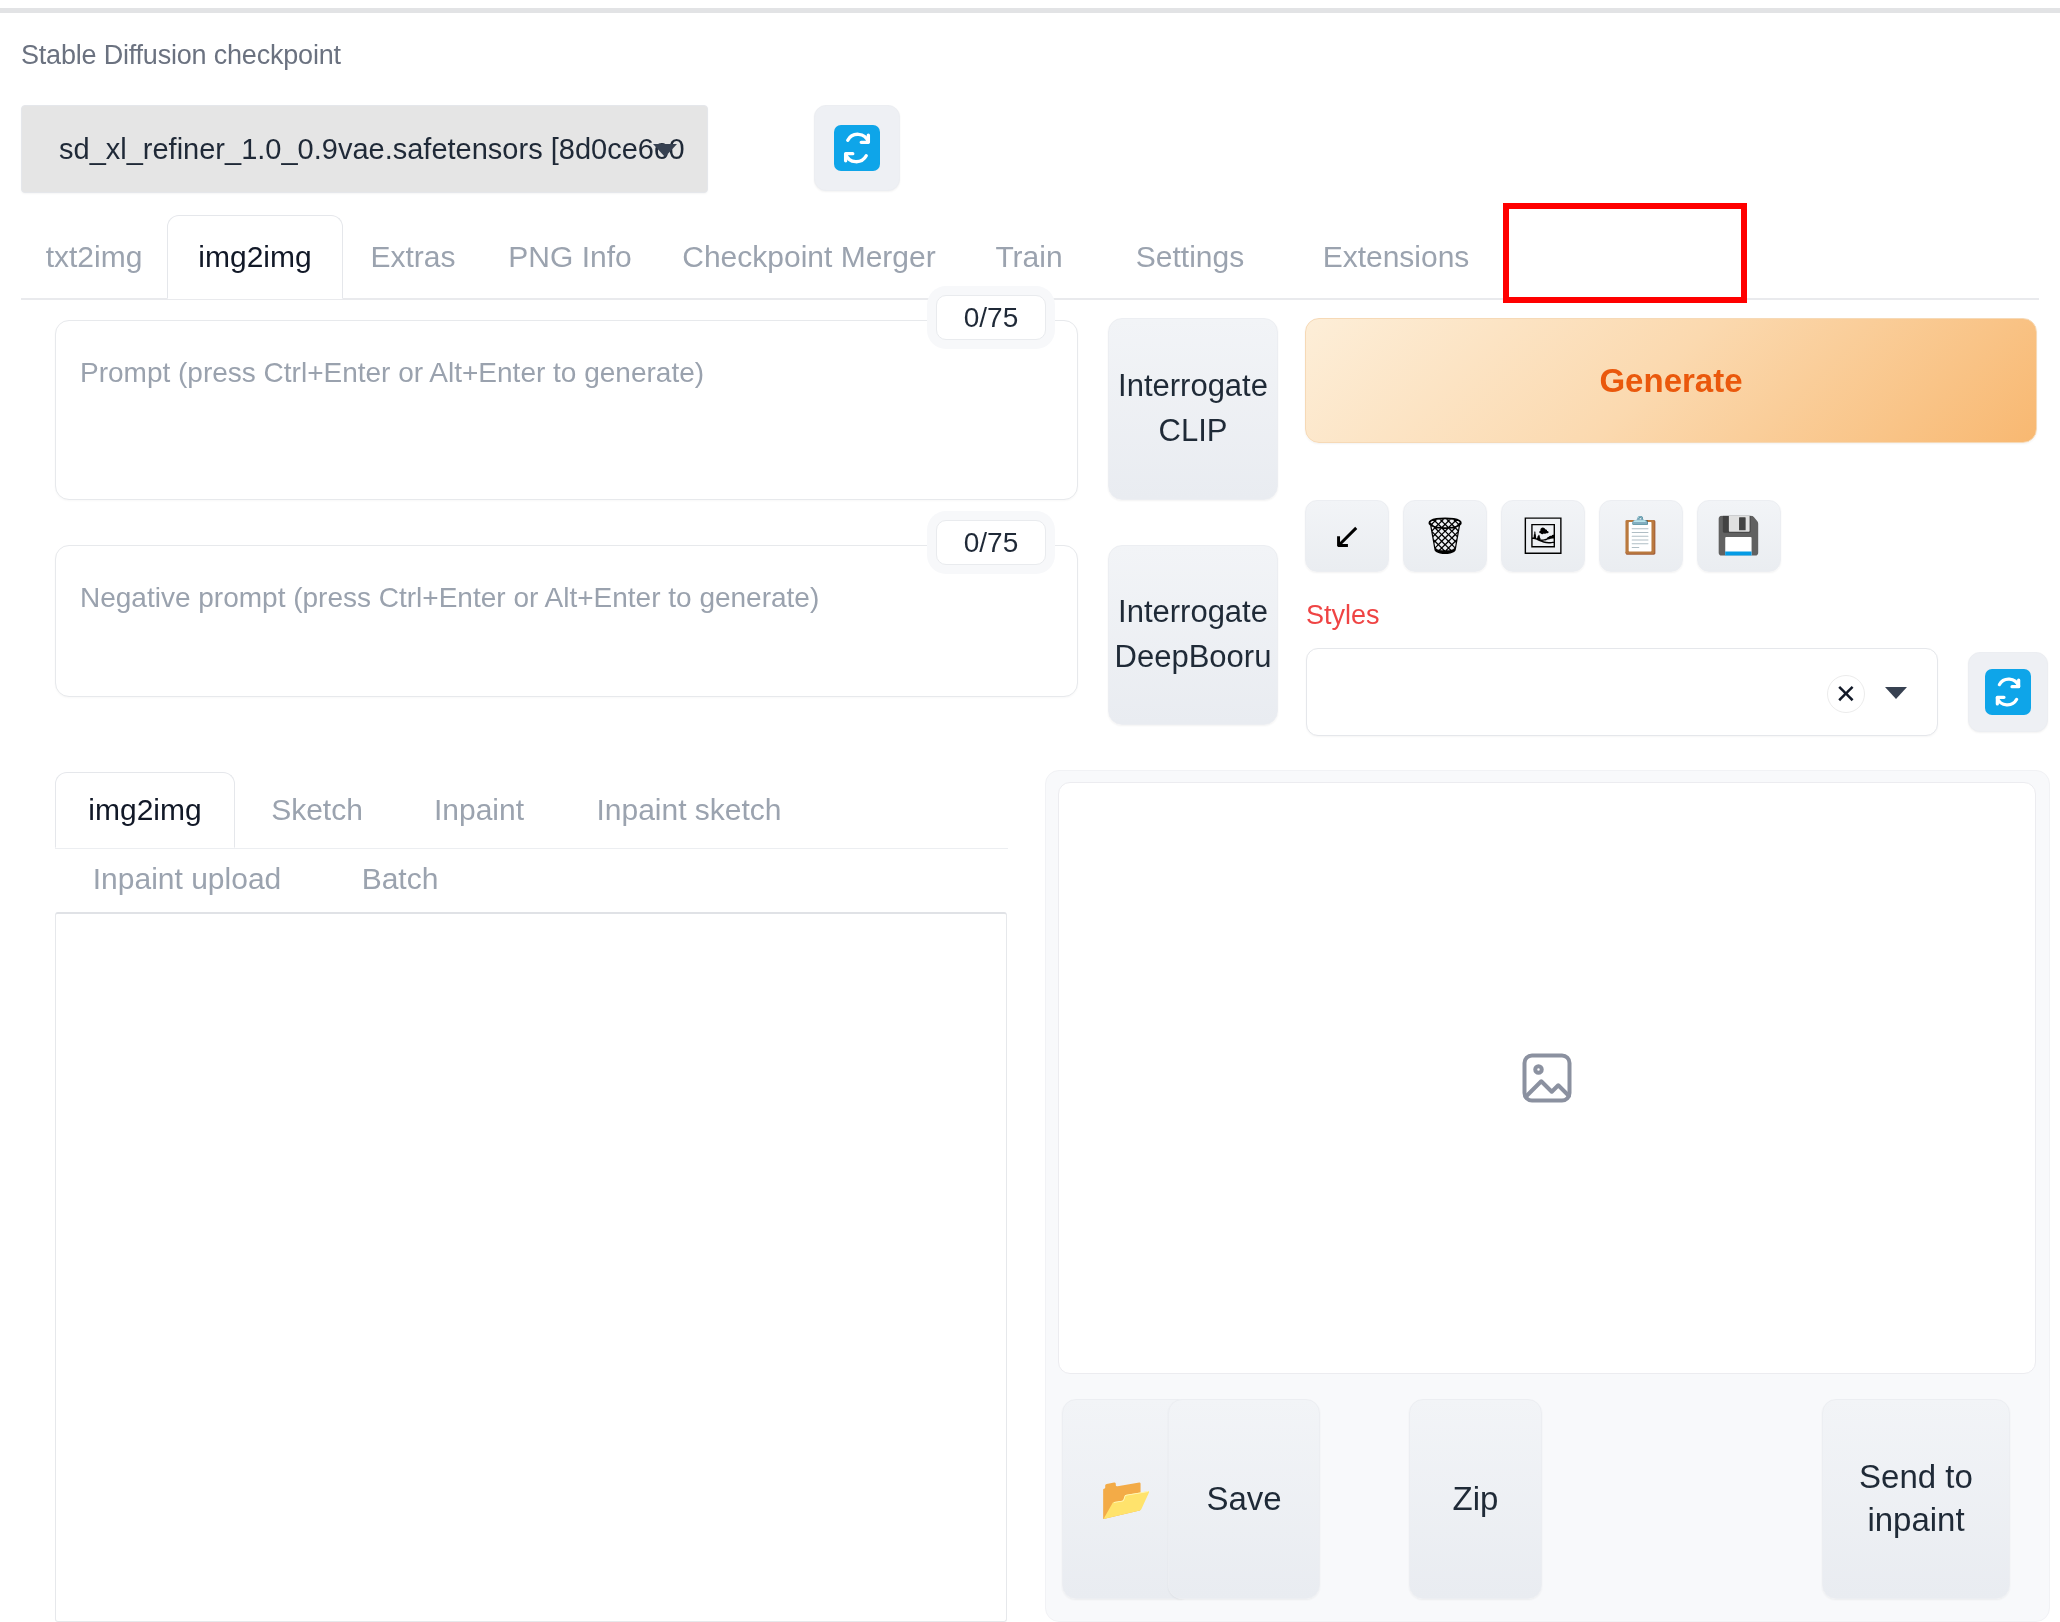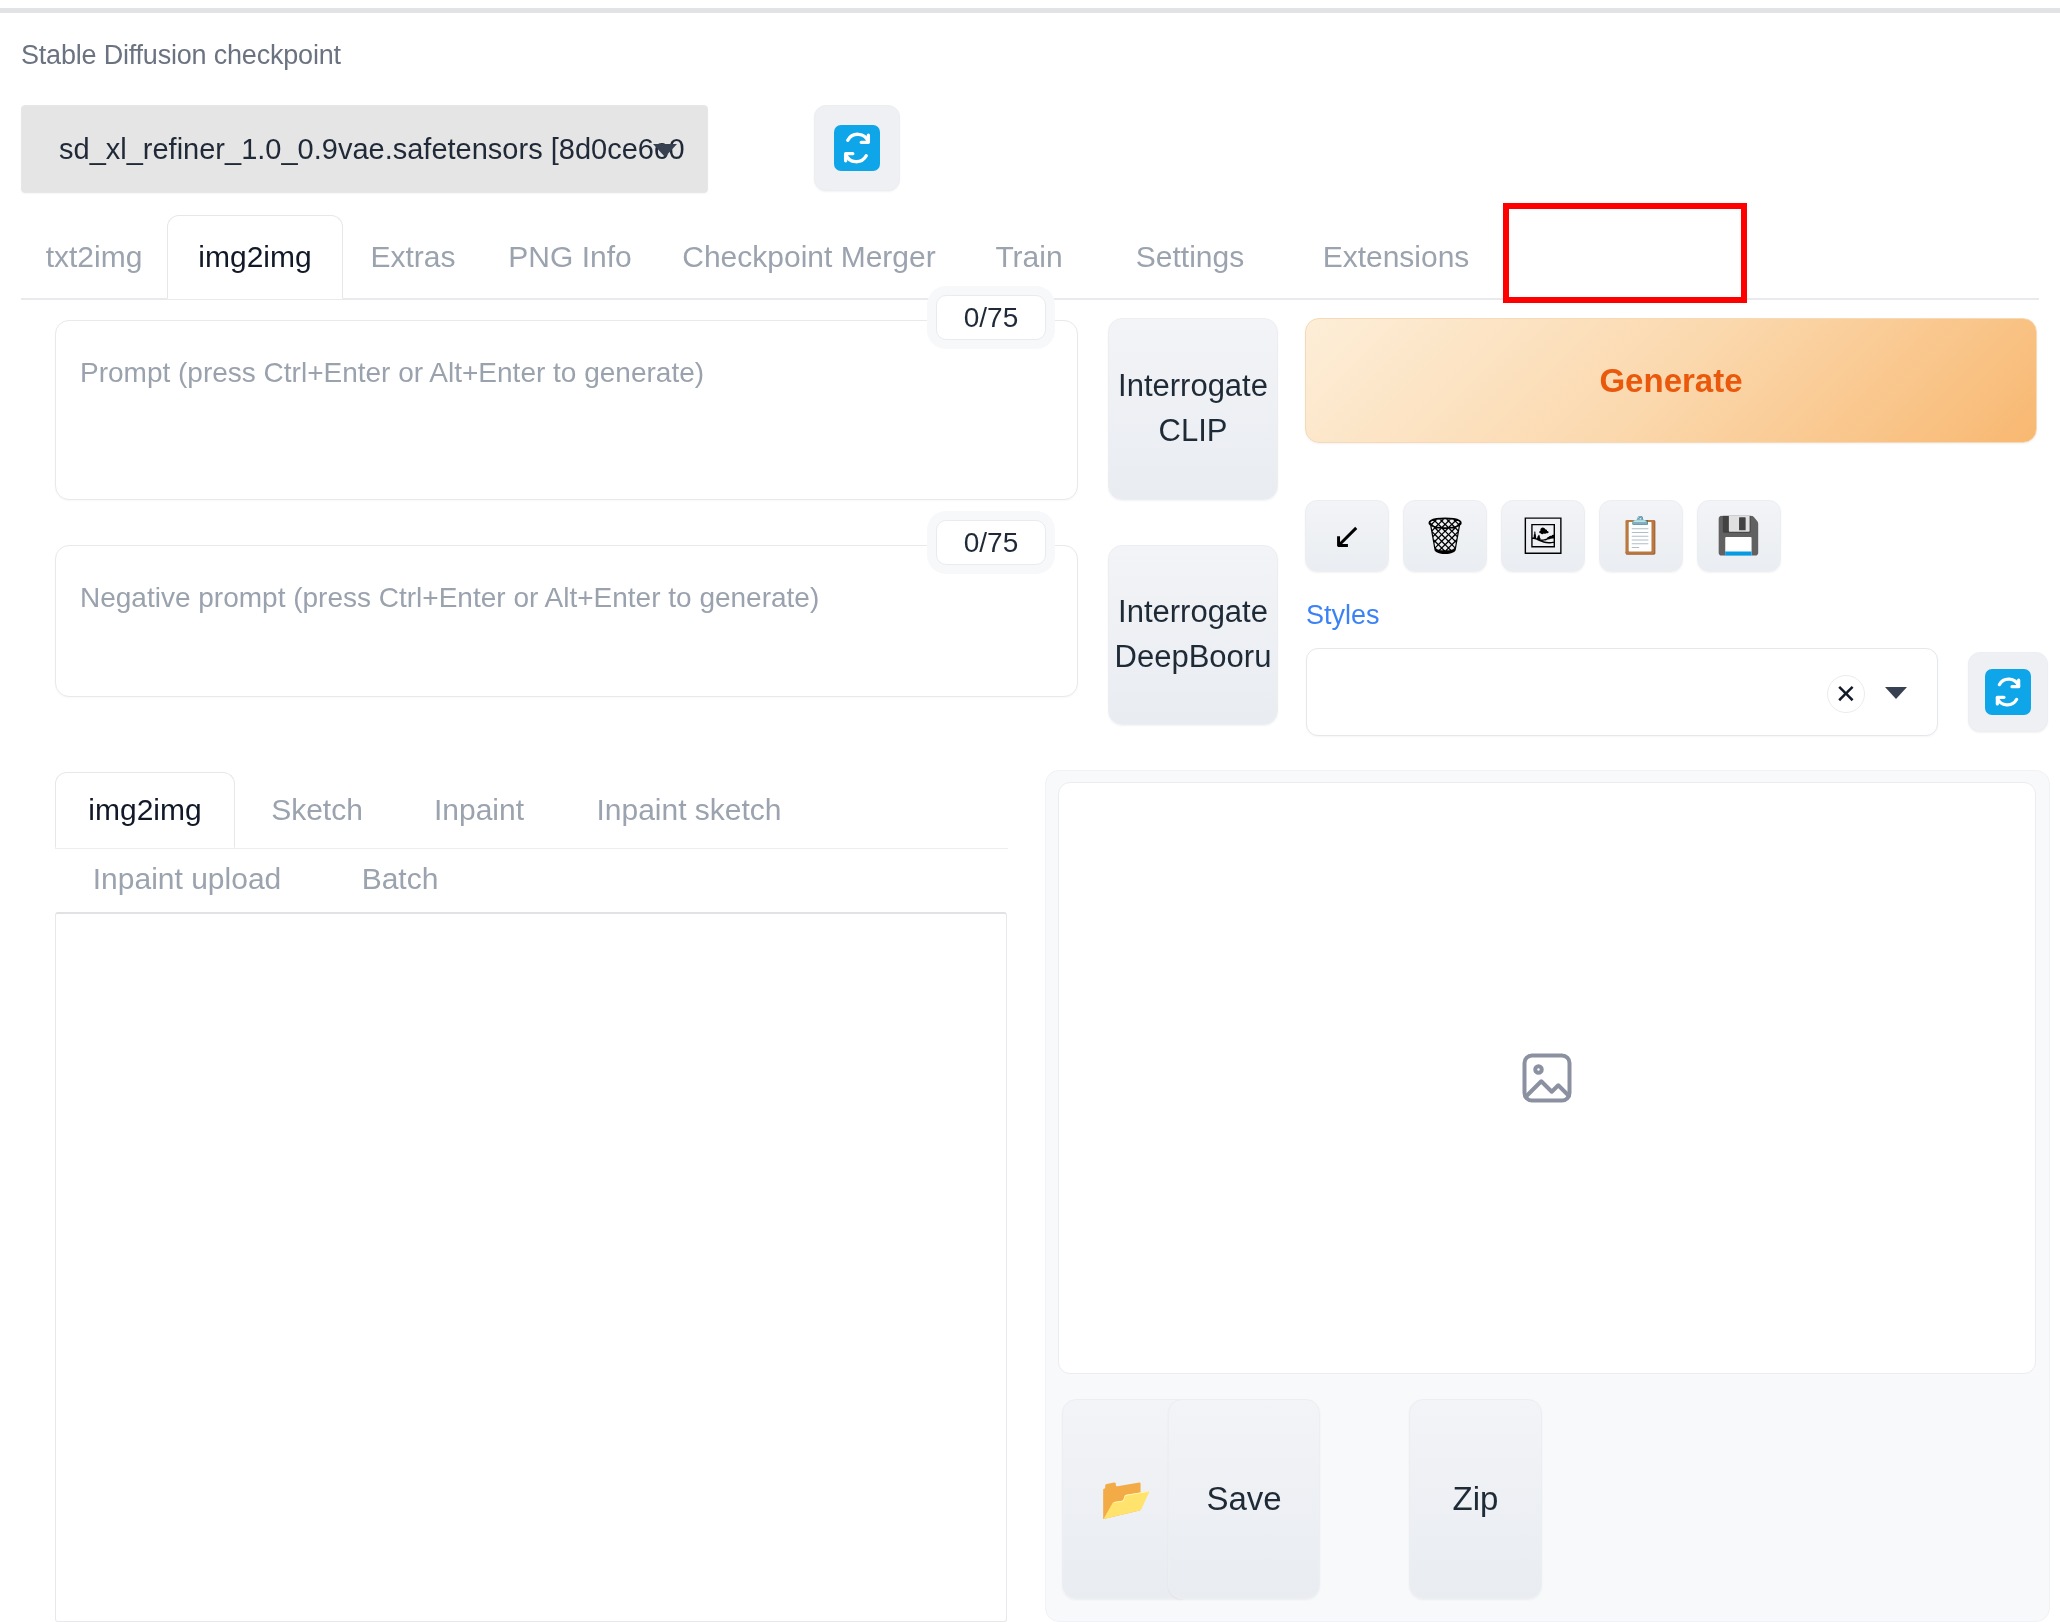--- a/index.html
+++ b/index.html
@@ -197,21 +197,21 @@
   #tool-trash    { left: 1403px; }
   #tool-picture  { left: 1501px; }
   #tool-clipboard{ left: 1599px; }
   #tool-save     { left: 1697px; }
 
   
   .styles-label {
     position: absolute;
     left: 1306px; top: 600px;
     font-size: 27px;
-    color: #3b82f6;
+    color: #ef4444;
   }
   #styles-select {
     position: absolute;
     left: 1306px; top: 648px;
     width: 632px; height: 88px;
     background: #ffffff;
     border: 1px solid #e5e7eb;
     border-radius: 12px;
     box-shadow: 0 1px 2px rgba(0,0,0,0.04);
   }
@@ -412,14 +412,15 @@
         <rect x="3" y="3" width="18" height="18" rx="3"></rect>
         <circle cx="8.6" cy="8.6" r="1.3"></circle>
         <path d="M3.5 19.5l6.2-6.2 4.2 4.2 2.6-2.6 4.2 4.2"></path>
       </svg>
     </span>
   </div>
 
   <div class="gal-btn" id="gal-folder">📂</div>
   <div class="gal-btn" id="gal-save">Save</div>
   <div class="gal-btn" id="gal-zip">Zip</div>
+  <div class="gal-btn" id="gal-send-inp">Send to inpaint</div>
 
 </div>
 
 </body></html>

